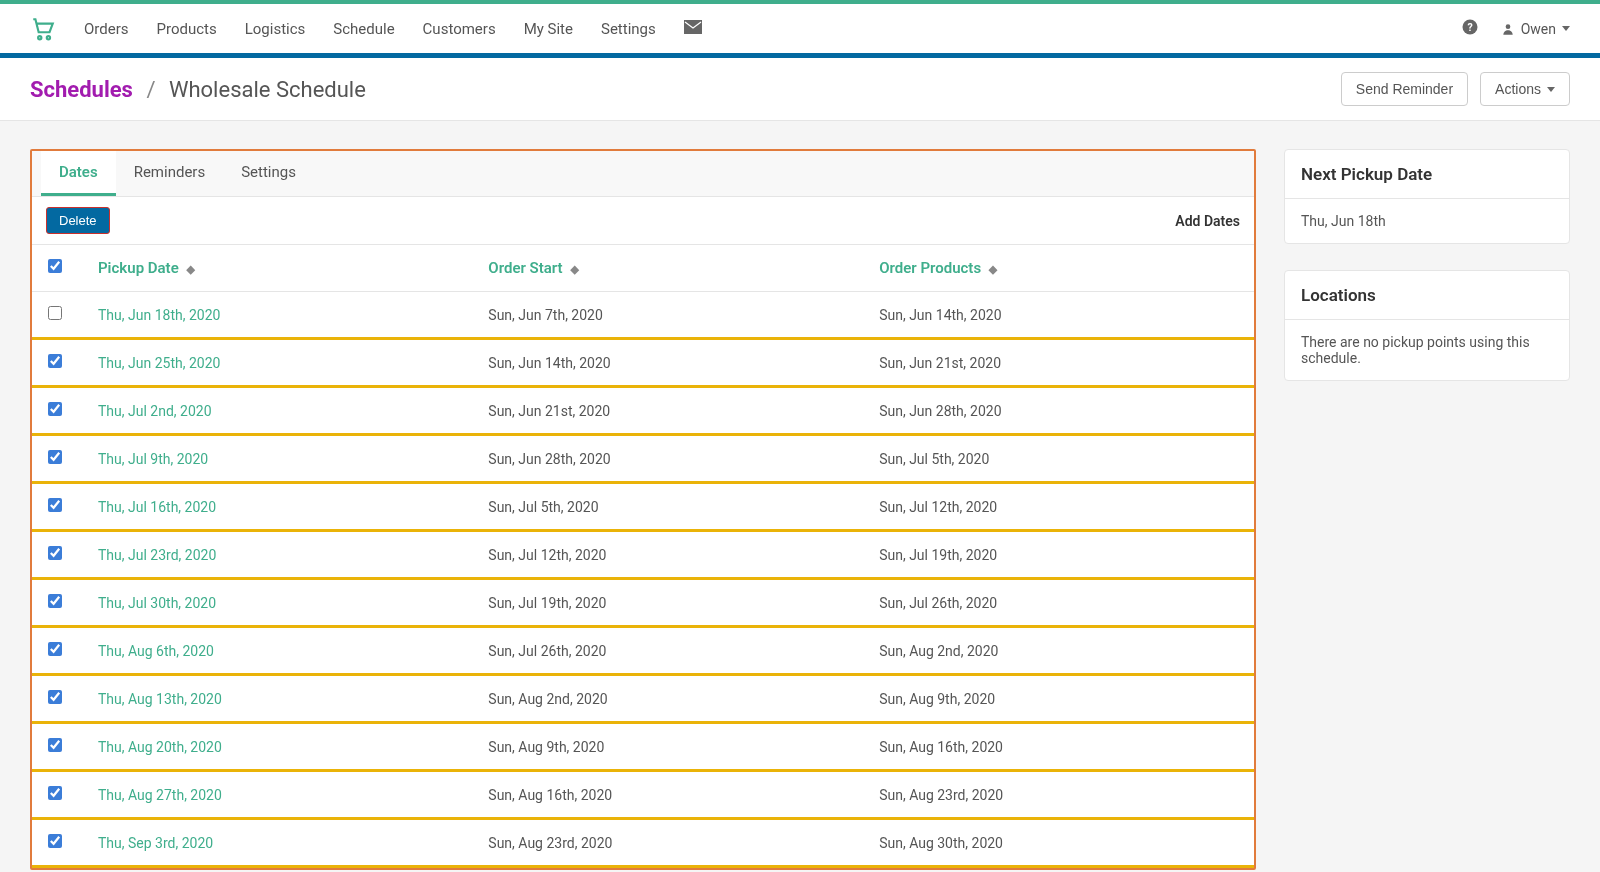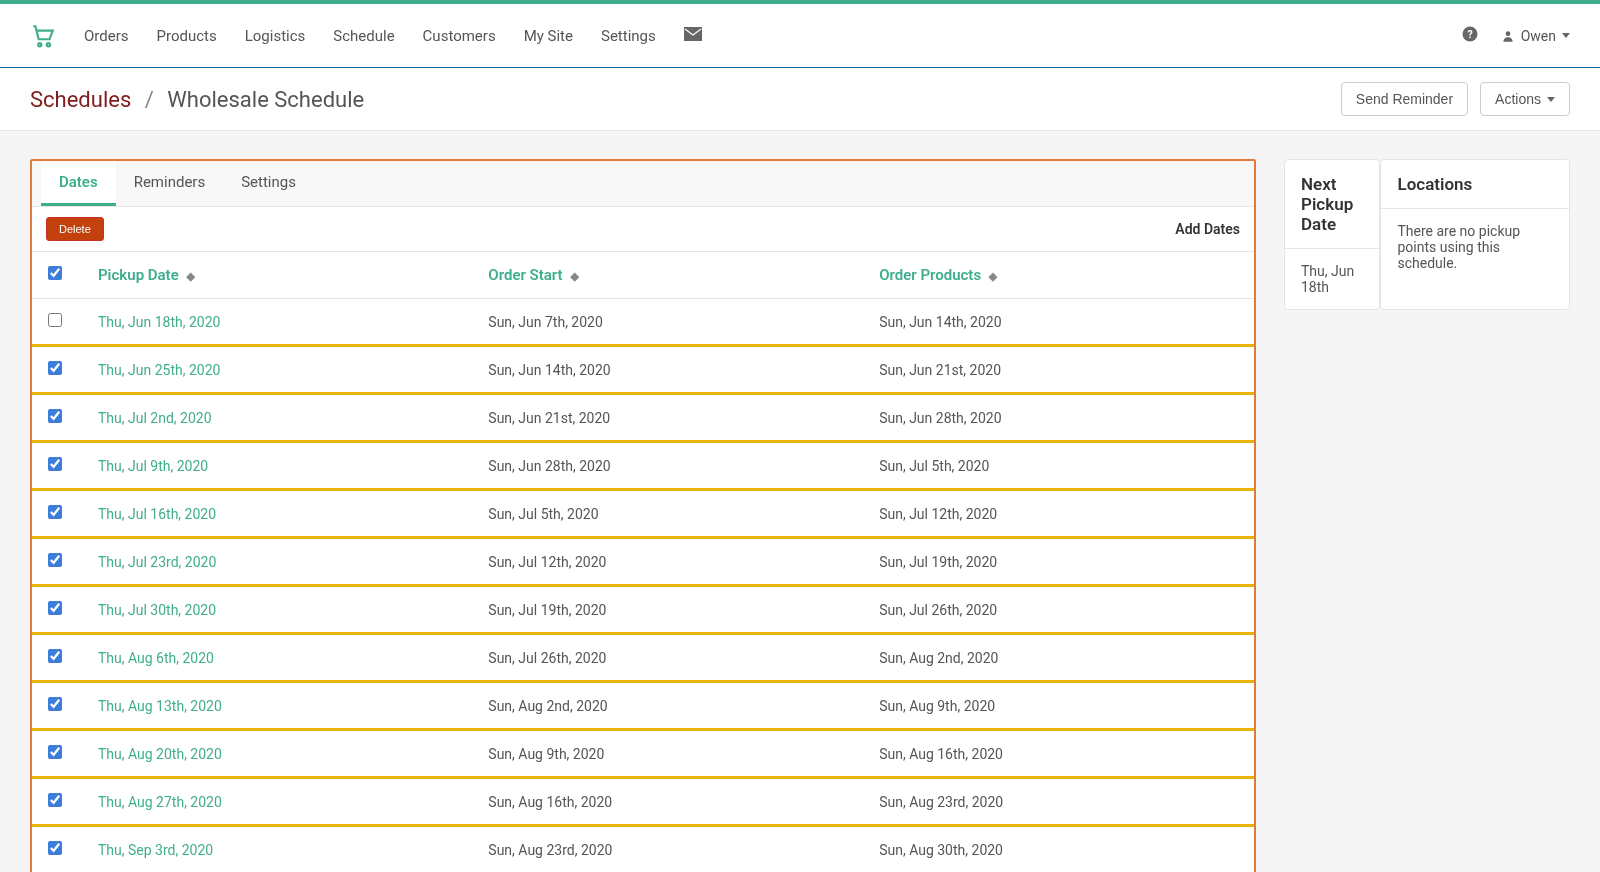--- a/index.html
+++ b/index.html
@@ -8,25 +8,25 @@
     background: #f5f5f5;
     color: #333;
     font-size: 14px;
   }
   .top-accent {
     height: 4px;
     background: #3fae8c;
   }
   .navbar {
     background: #fff;
-    border-bottom: 1px solid #0369a1;
+    border-bottom: 5px solid #0369a1;
     display: flex;
     align-items: center;
     padding: 0 30px;
-    height: 64px;
+    height: 54px;
   }
   .logo {
     margin-right: 28px;
     display: flex;
     align-items: center;
   }
   .logo svg { width: 26px; height: 26px; }
   .nav-links {
     display: flex;
     gap: 28px;
@@ -59,21 +59,21 @@
     border-bottom: 1px solid #e5e5e5;
     padding: 14px 30px;
     display: flex;
     align-items: center;
   }
   .breadcrumb {
     font-size: 22px;
     font-weight: 400;
     color: #555;
   }
-  .breadcrumb a { color: #7f1d1d; text-decoration: none; }
+  .breadcrumb a { color: #a21caf; text-decoration: none; font-weight: bold; }
   .breadcrumb-sep { color: #888; margin: 0 8px; }
   .page-actions {
     margin-left: auto;
     display: flex;
     gap: 12px;
   }
   .btn {
     padding: 8px 14px;
     border: 1px solid #ccc;
     background: #fff;
@@ -115,26 +115,26 @@
     background: #fff;
     margin-left: 9px;
   }
   .toolbar {
     display: flex;
     align-items: center;
     padding: 10px 14px;
     border-bottom: 1px solid #e5e5e5;
   }
   .btn-delete {
-    background: #c2410c;
+    background: #0369a1;
     color: #fff;
     border: 1px solid #c9302c;
     padding: 5px 12px;
     border-radius: 3px;
-    font-size: 11px;
+    font-size: 13px;
     cursor: pointer;
   }
   .add-dates {
     margin-left: auto;
     font-weight: 600;
     color: #333;
     cursor: pointer;
   }
   table {
     width: 100%;
@@ -162,21 +162,22 @@
   }
   input[type="checkbox"] {
     width: 14px;
     height: 14px;
     cursor: pointer;
     accent-color: #3b7dd8;
   }
   .sidebar {
     width: 286px;
     display: flex;
-    flex-direction: row;
+    flex-direction: column;
+    gap: 26px;
   }
   .card {
     background: #fff;
     border: 1px solid #e5e5e5;
     border-radius: 4px;
   }
   .card-header {
     padding: 14px 16px;
     font-weight: 600;
     font-size: 17px;

